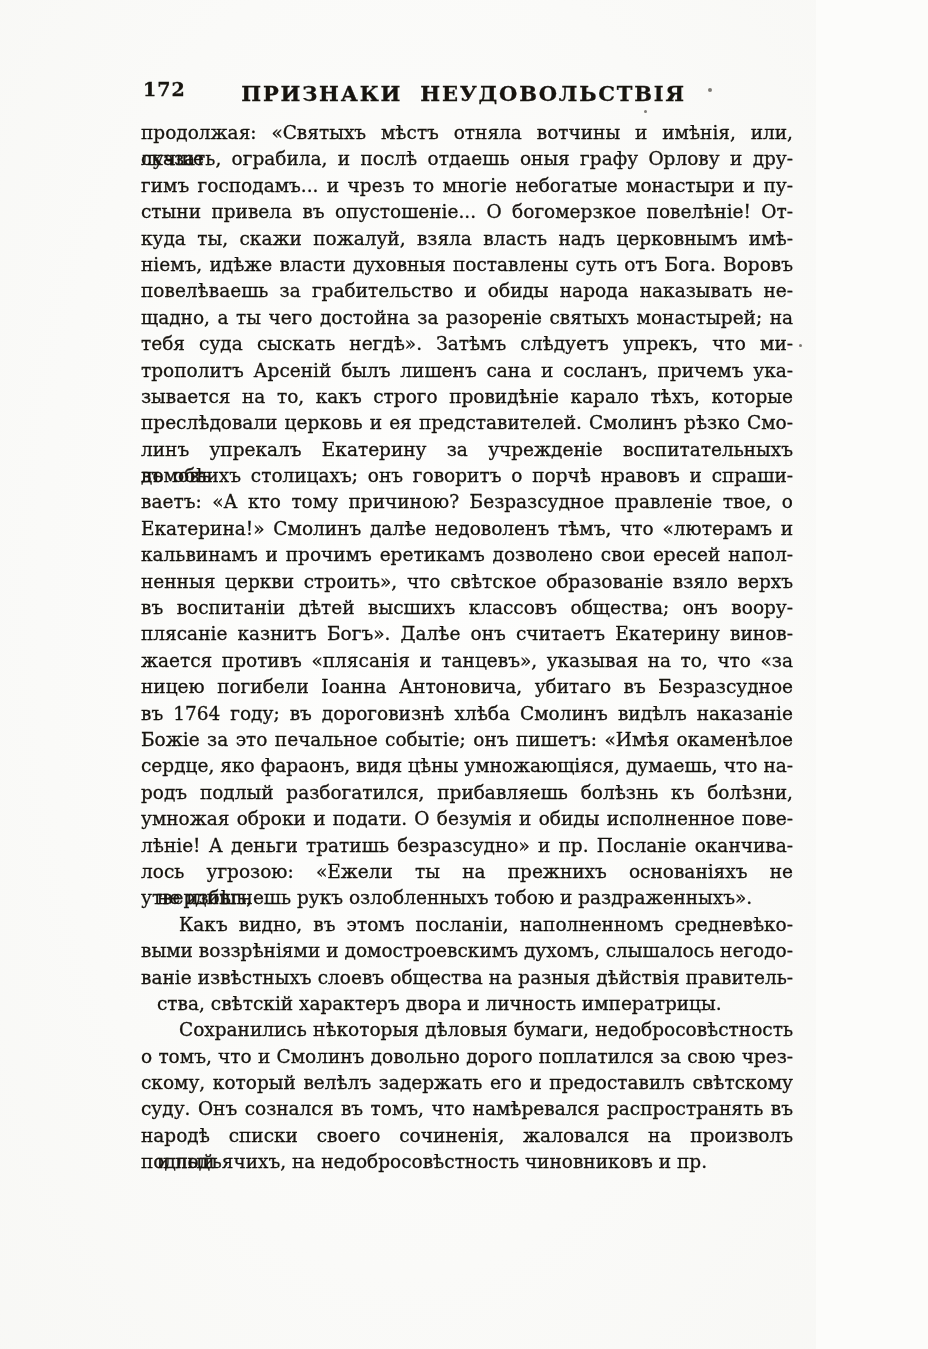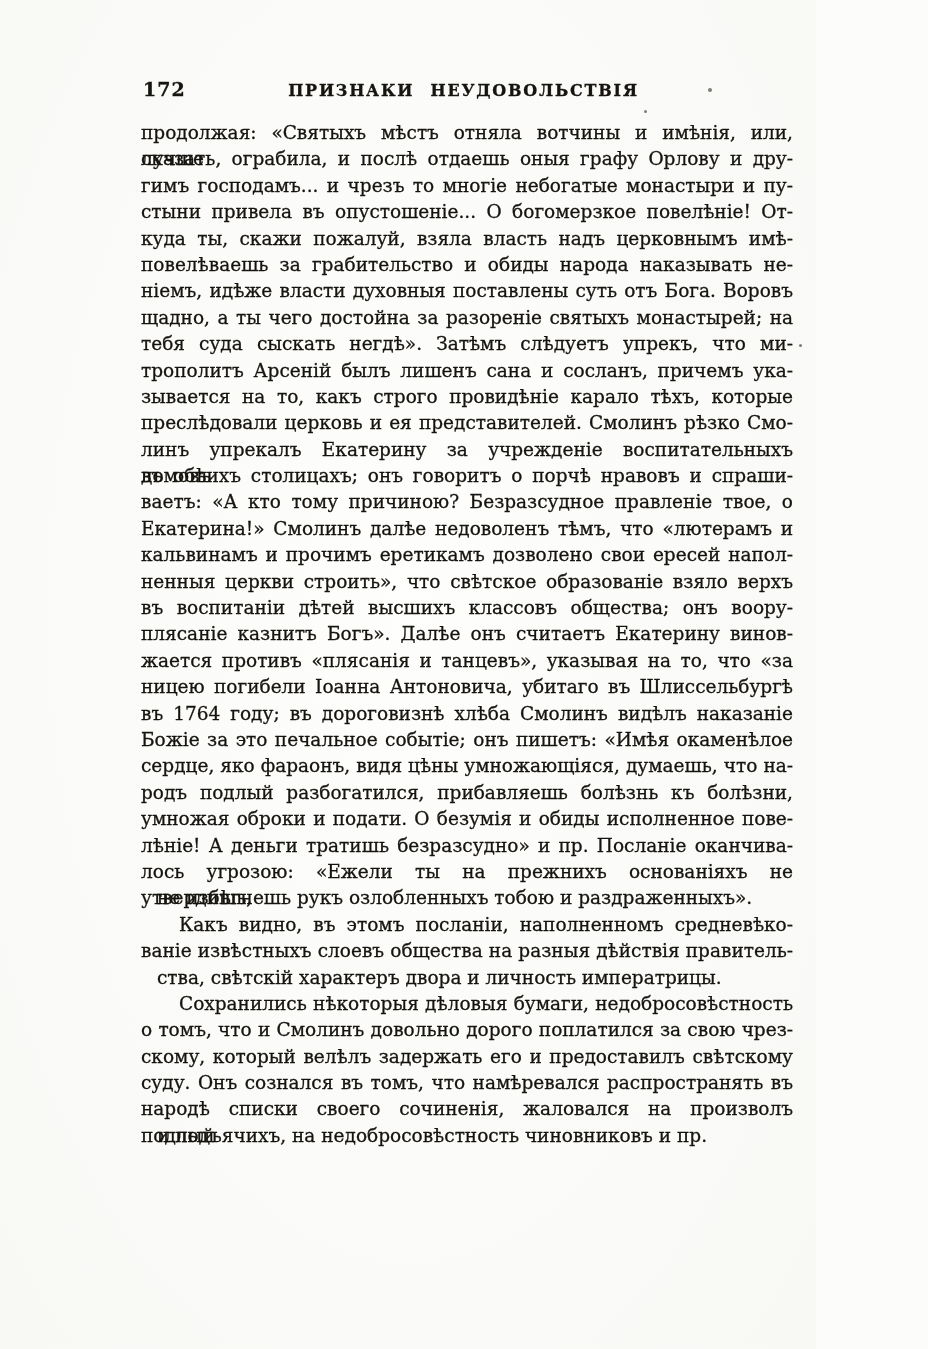--- a/index.html
+++ b/index.html
@@ -37,21 +37,21 @@
     font-size: 19px;
     font-weight: bold;
     letter-spacing: 1px;
   }
   .running-title {
     position: absolute;
     left: 0;
     right: 7px;
     top: 3px;
     text-align: center;
-    font-size: 16px;
+    font-size: 21px;
     font-weight: bold;
     letter-spacing: 1.8px;
     word-spacing: 9px;
   }
   .body-text {
     position: absolute;
     left: 141px;
     top: 120px;
     width: 652px;
   }
@@ -92,48 +92,49 @@
     <span class="running-title">ПРИЗНАКИ НЕУДОВОЛЬСТВІЯ</span>
   </div>
 
   <div class="body-text">
       <div class="para">
         <div class="line">продолжая: «Святыхъ мѣстъ отняла вотчины и имѣнія, или, лучше</div>
         <div class="line">сказать, ограбила, и послѣ отдаешь оныя графу Орлову и дру-</div>
         <div class="line">гимъ господамъ... и чрезъ то многіе небогатые монастыри и пу-</div>
         <div class="line">стыни привела въ опустошеніе... О богомерзкое повелѣніе! От-</div>
         <div class="line">куда ты, скажи пожалуй, взяла власть надъ церковнымъ имѣ-</div>
+        <div class="line">ніемъ, идѣже власти духовныя поставлены суть отъ Бога. Воровъ</div>
         <div class="line">повелѣваешь за грабительство и обиды народа наказывать не-</div>
-        <div class="line">ніемъ, идѣже власти духовныя поставлены суть отъ Бога. Воровъ</div>
         <div class="line">щадно, а ты чего достойна за разореніе святыхъ монастырей; на</div>
         <div class="line">тебя суда сыскать негдѣ». Затѣмъ слѣдуетъ упрекъ, что ми-</div>
         <div class="line">трополитъ Арсеній былъ лишенъ сана и сосланъ, причемъ ука-</div>
         <div class="line">зывается на то, какъ строго провидѣніе карало тѣхъ, которые</div>
         <div class="line">преслѣдовали церковь и ея представителей. Смолинъ рѣзко Смо-</div>
         <div class="line">линъ упрекалъ Екатерину за учрежденіе воспитательныхъ домовъ</div>
         <div class="line">въ обѣихъ столицахъ; онъ говоритъ о порчѣ нравовъ и спраши-</div>
         <div class="line">ваетъ: «А кто тому причиною? Безразсудное правленіе твое, о</div>
         <div class="line">Екатерина!» Смолинъ далѣе недоволенъ тѣмъ, что «лютерамъ и</div>
         <div class="line">кальвинамъ и прочимъ еретикамъ дозволено свои ересей напол-</div>
         <div class="line">ненныя церкви строить», что свѣтское образованіе взяло верхъ</div>
         <div class="line">въ воспитаніи дѣтей высшихъ классовъ общества; онъ воору-</div>
         <div class="line">плясаніе казнитъ Богъ». Далѣе онъ считаетъ Екатерину винов-</div>
         <div class="line">жается противъ «плясанія и танцевъ», указывая на то, что «за</div>
-        <div class="line">ницею погибели Іоанна Антоновича, убитаго въ Шлиссельбургѣ</div>
+        <div class="line">ницею погибели Іоанна Антоновича, убитаго въ Безразсудное</div>
         <div class="line">въ 1764 году; въ дороговизнѣ хлѣба Смолинъ видѣлъ наказаніе</div>
         <div class="line">Божіе за это печальное событіе; онъ пишетъ: «Имѣя окаменѣлое</div>
         <div class="line">сердце, яко фараонъ, видя цѣны умножающіяся, думаешь, что на-</div>
         <div class="line">родъ подлый разбогатился, прибавляешь болѣзнь къ болѣзни,</div>
         <div class="line">умножая оброки и подати. О безумія и обиды исполненное пове-</div>
         <div class="line">лѣніе! А деньги тратишь безразсудно» и пр. Посланіе оканчива-</div>
         <div class="line">лось угрозою: «Ежели ты на прежнихъ основаніяхъ не утвердишь,</div>
         <div class="line last">не избѣгнешь рукъ озлобленныхъ тобою и раздраженныхъ».</div>
       </div>
       <div class="para">
         <div class="line indent">Какъ видно, въ этомъ посланіи, наполненномъ средневѣко-</div>
+        <div class="line">выми воззрѣніями и домостроевскимъ духомъ, слышалось негодо-</div>
         <div class="line">ваніе извѣстныхъ слоевъ общества на разныя дѣйствія правитель-</div>
         <div class="line last">ства, свѣтскій характеръ двора и личность императрицы.</div>
       </div>
       <div class="para">
         <div class="line indent">Сохранились нѣкоторыя дѣловыя бумаги, недобросовѣстность</div>
         <div class="line">о томъ, что и Смолинъ довольно дорого поплатился за свою чрез-</div>
         <div class="line">скому, который велѣлъ задержать его и предоставилъ свѣтскому</div>
         <div class="line">суду. Онъ сознался въ томъ, что намѣревался распространять въ</div>
         <div class="line">народѣ списки своего сочиненія, жаловался на произволъ подлый</div>
         <div class="line last">и подъячихъ, на недобросовѣстность чиновниковъ и пр.</div>

